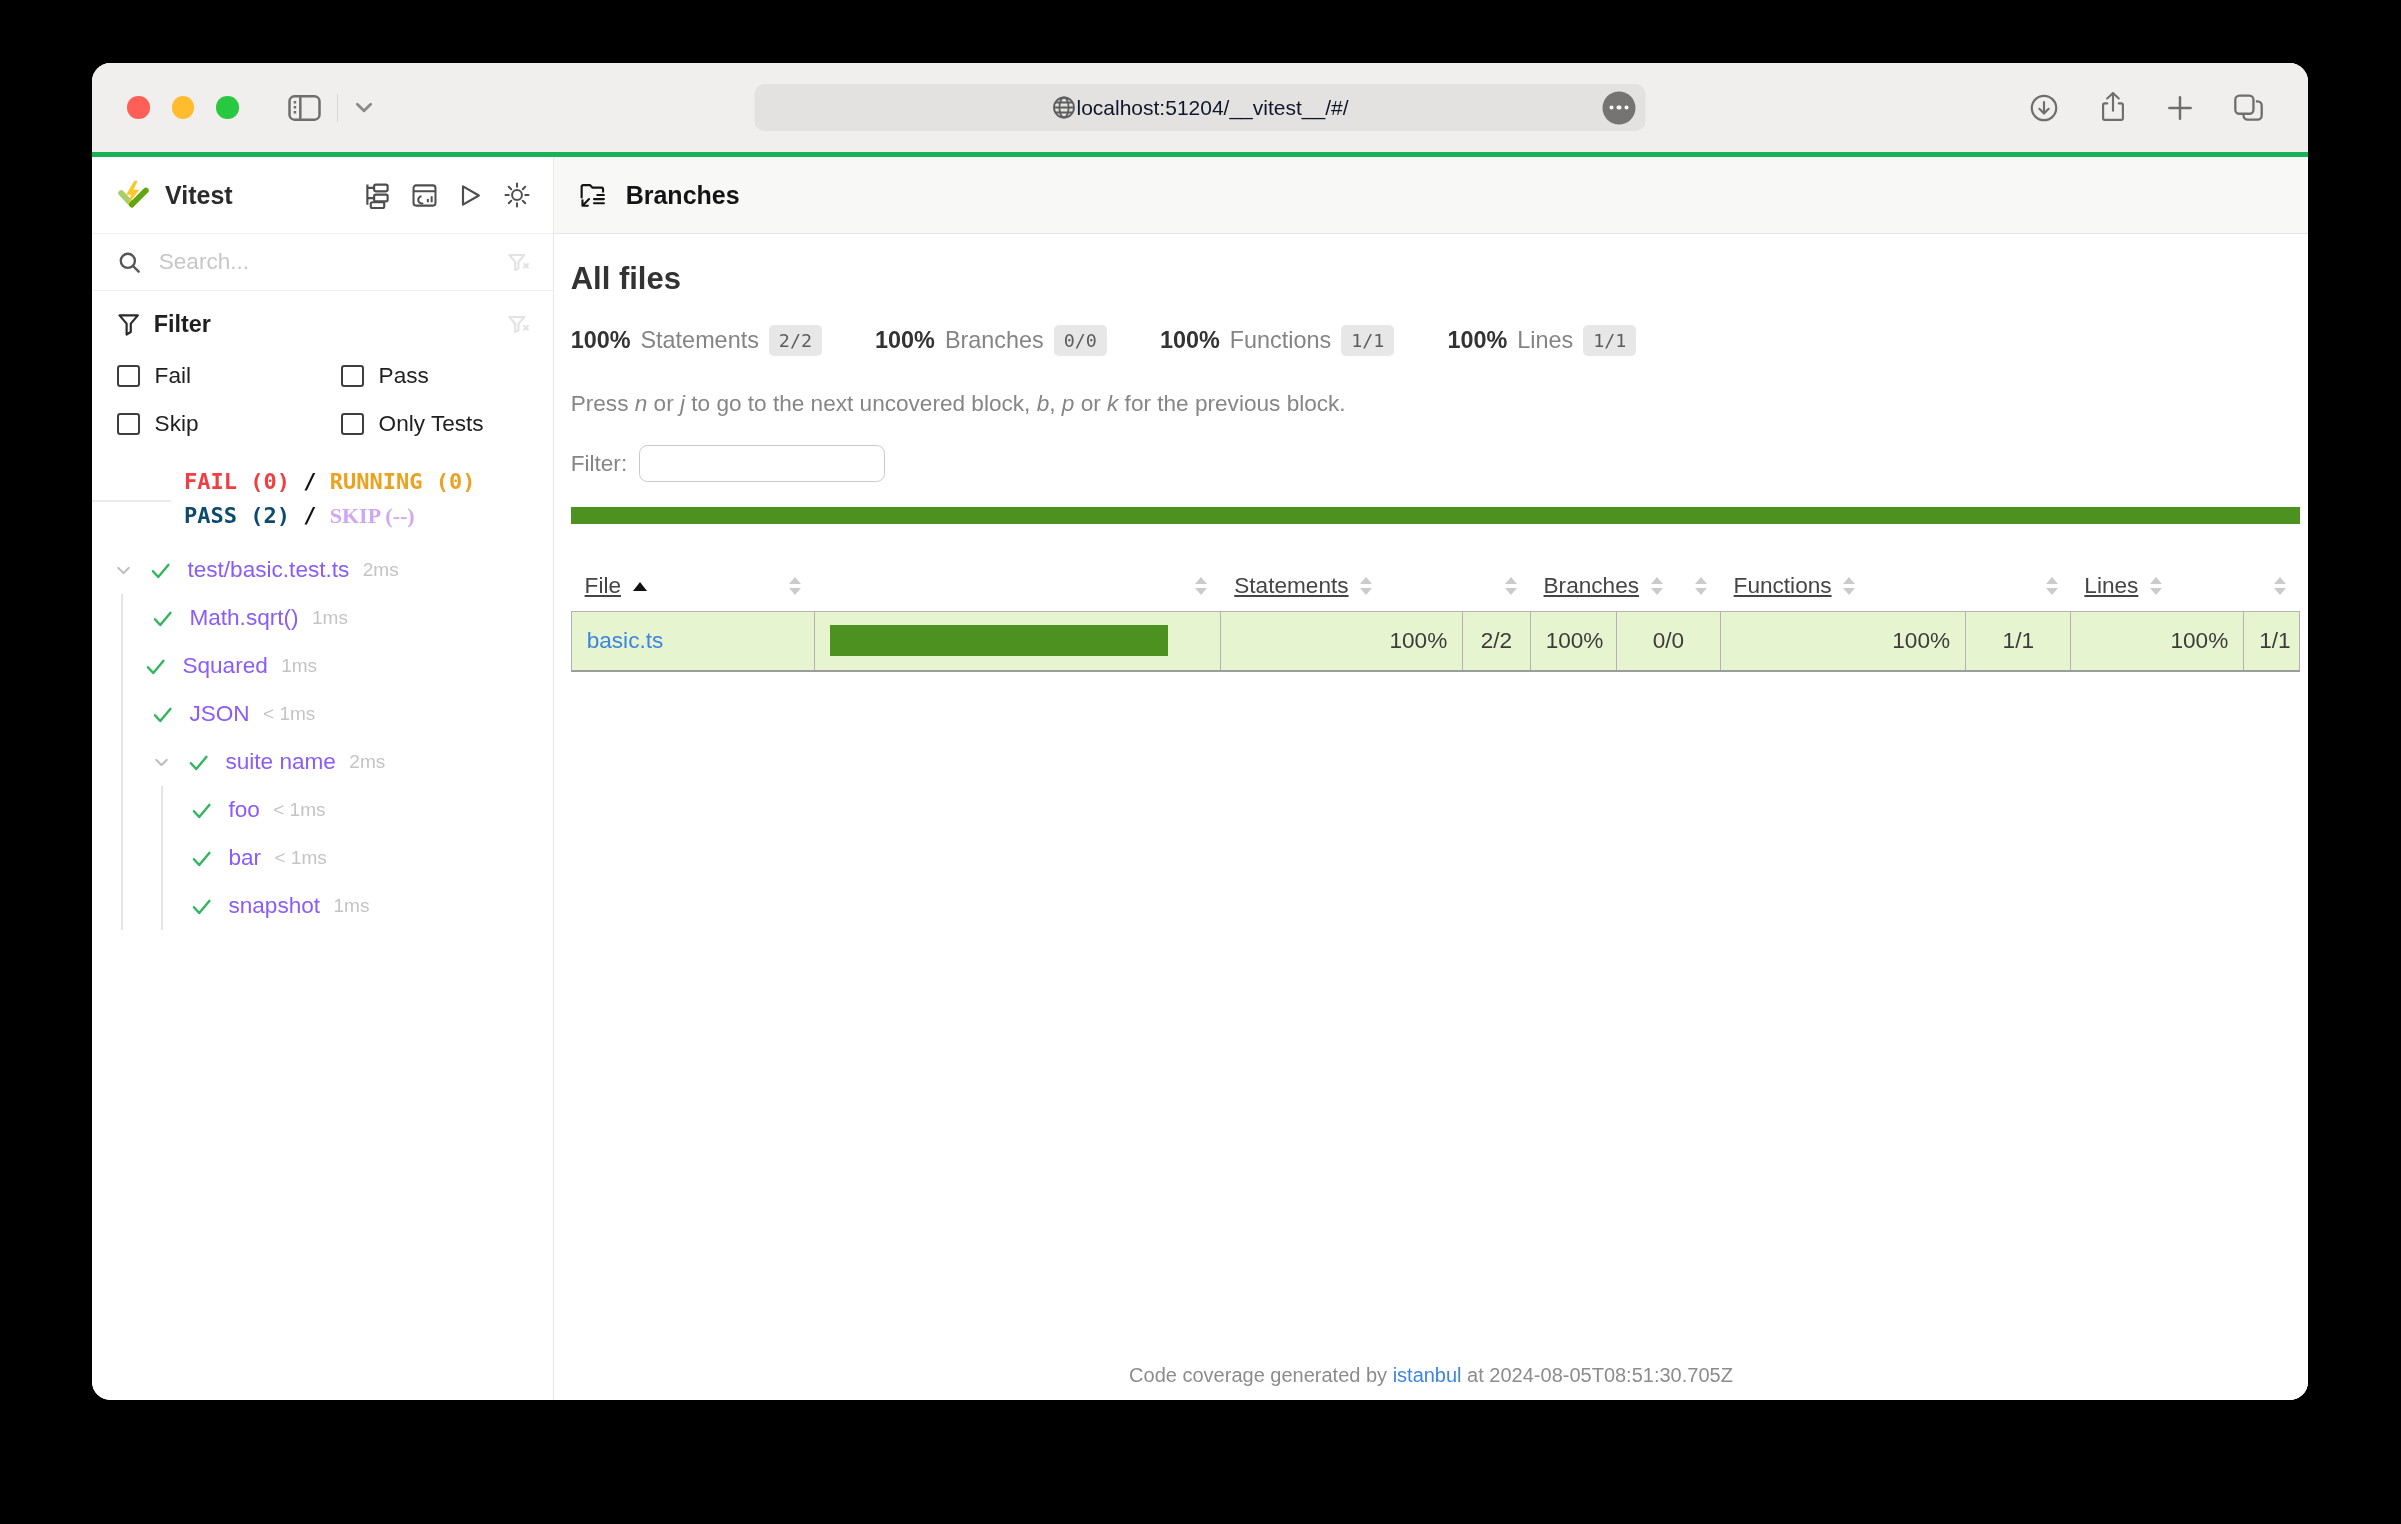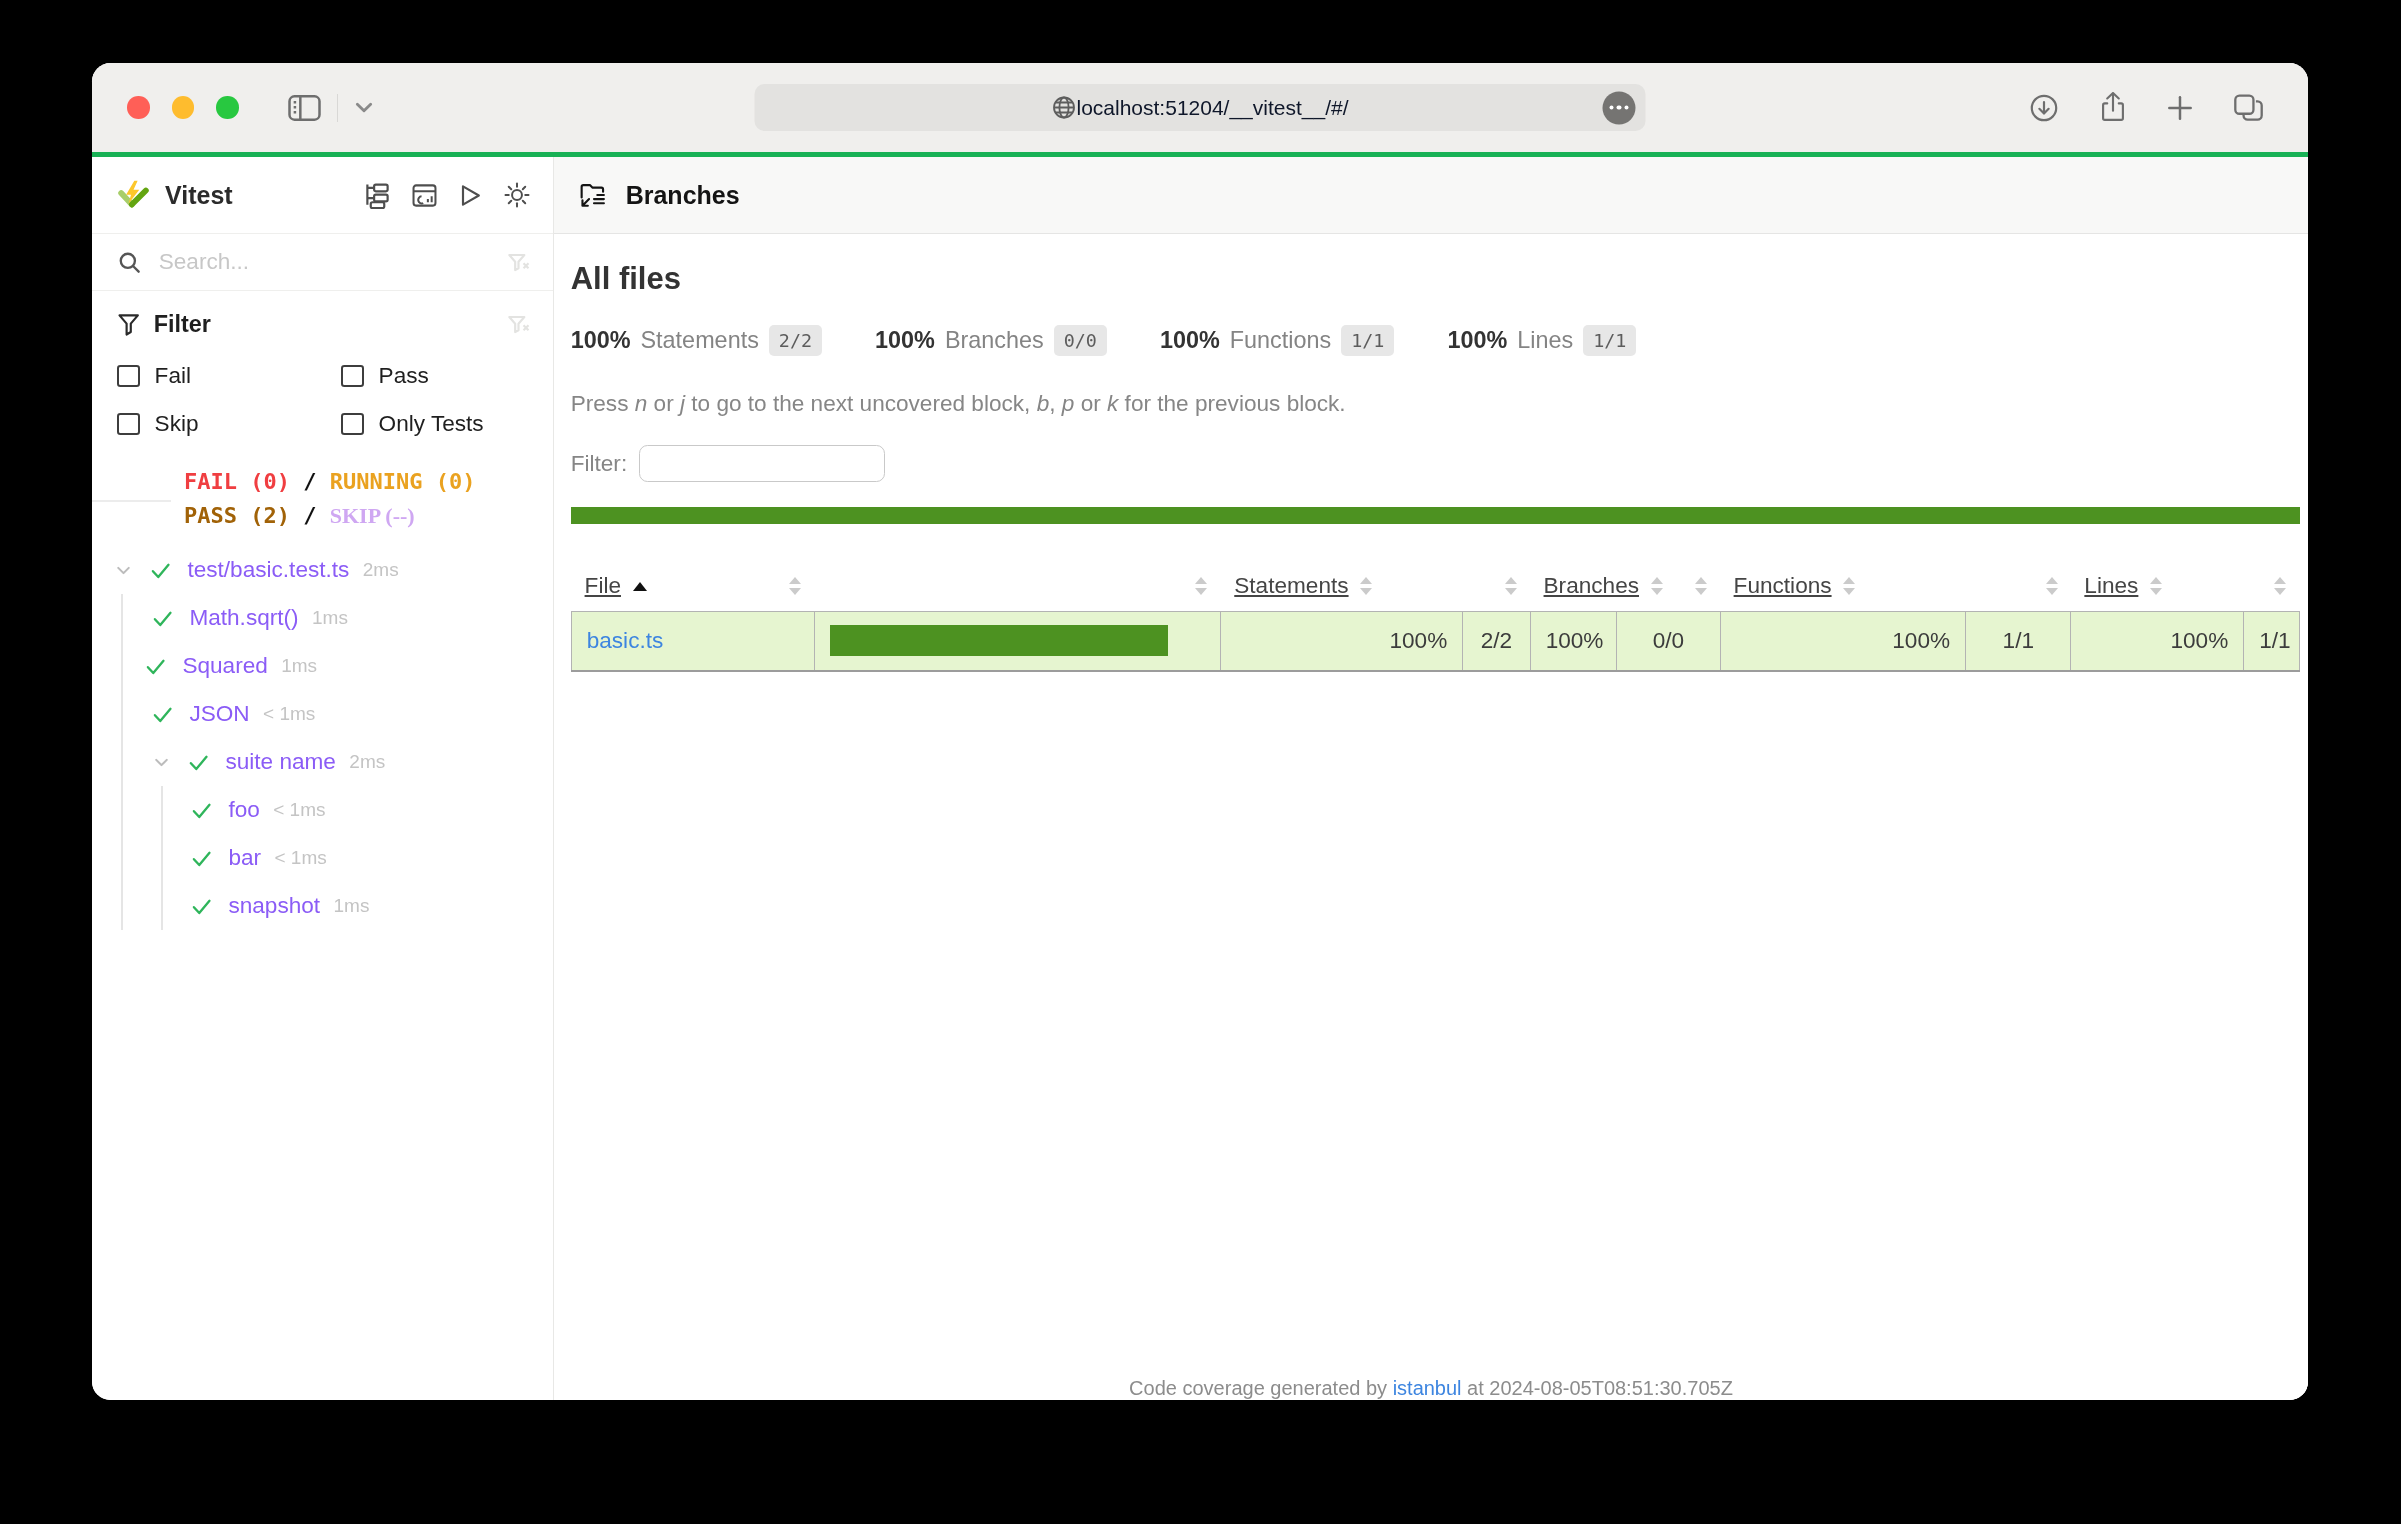--- a/index.html
+++ b/index.html
@@ -135,21 +135,21 @@
   .sorter .up   { border-bottom: 7.5px solid #cbcbcb; }
   .sorter .down { border-top: 7.5px solid #cbcbcb; }
   .sorter.right { margin-left: auto; }
   .sorted-asc { width: 0; height: 0; border-left: 7.5px solid transparent; border-right: 7.5px solid transparent; border-bottom: 9.2px solid #111; display: inline-block; margin-left: 11.7px; }
   td.pct { text-align: right; }
   td.raw { text-align: center; }
   a.file-link { color: #3d85e0; text-decoration: none; cursor: pointer; }
   .chart-cell { padding: 11.7px 22px; }
   .cover-fill { height: 31px; background: #4d9221; }
 
-  .cov-footer { position: absolute; bottom: 0; left: 0; right: 0; text-align: center; font-size: 20px; color: #8c8c8c; }
+  .cov-footer { position: absolute; bottom: 13px; left: 0; right: 0; text-align: center; font-size: 20px; color: #8c8c8c; }
   .cov-footer a { color: #3d85e0; text-decoration: none; cursor: pointer; }
 
   svg { display: block; }
 </style>
 </head>
 <body>
 
 <div class="stage">
   <div class="window">
 
@@ -353,21 +353,21 @@
 
         <div class="sb-status">
           <div class="status-stub"></div>
           <div class="status-lines">
             <div>
               <span class="st-fail" style="color: rgb(240, 62, 65);">FAIL (0)</span>
               <span class="st-sep"> </span><span class="st-sep">/</span><span class="st-sep"> </span>
               <span class="st-running" style="color: rgb(234, 162, 32);">RUNNING (0)</span>
             </div>
             <div>
-              <span class="st-pass" style="color: #a16207;">PASS (2)</span>
+              <span class="st-pass" style="color: #0c4a6e;">PASS (2)</span>
               <span class="st-sep"> </span><span class="st-sep">/</span><span class="st-sep"> </span>
               <span class="st-skip" style="color: rgb(207, 167, 242);">SKIP (--)</span>
             </div>
           </div>
         </div>
 
         <div class="tree" id="tree">
             <div class="tree-row" style="padding-left: 21px;">
               <span class="tree-chevron">
                 <svg width="21" height="21" viewBox="0 0 24 24" fill="none" stroke="currentColor" stroke-width="2.4" stroke-linecap="round" stroke-linejoin="round">

